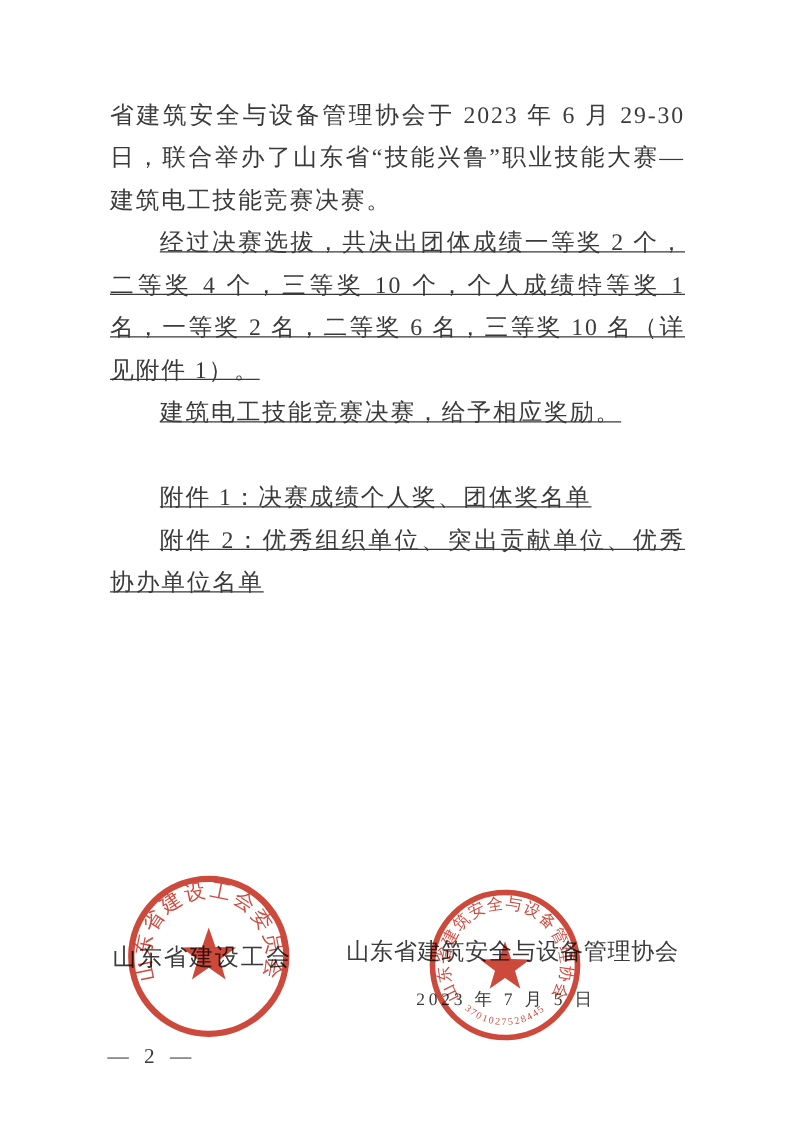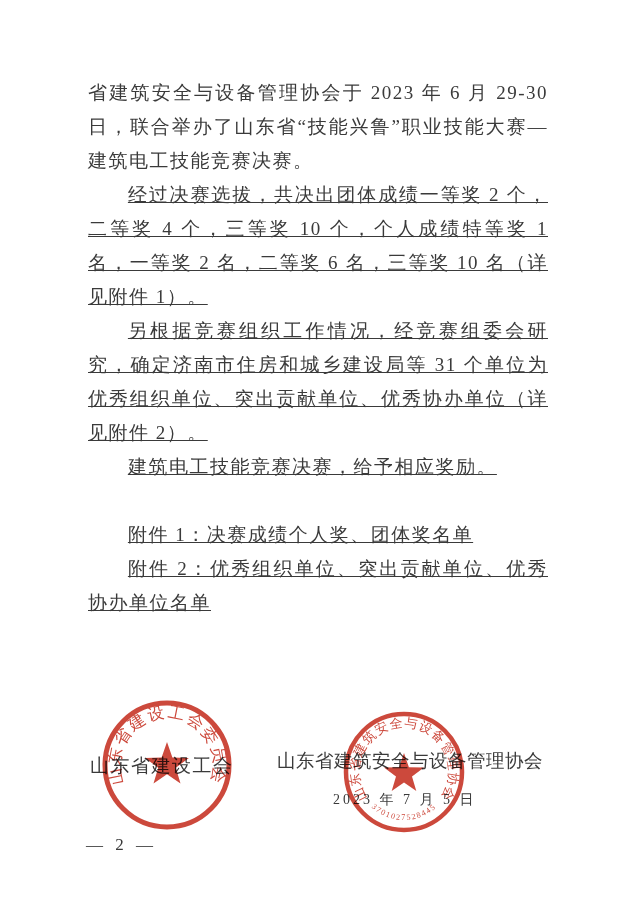--- a/index.html
+++ b/index.html
@@ -63,21 +63,20 @@
   .ring-code       { font-size: 8px;    letter-spacing: 1.5px; }
 </style>
 </head>
 <body>
 
 <div class="page">
 
   <div class="body-text">
     <p class="para">省建筑安全与设备管理协会于 2023 年 6 月 29-30 日，联合举办了山东省“技能兴鲁”职业技能大赛—建筑电工技能竞赛决赛。</p>
     <p class="para indent">经过决赛选拔，共决出团体成绩一等奖 2 个，二等奖 4 个，三等奖 10 个，个人成绩特等奖 1 名，一等奖 2 名，二等奖 6 名，三等奖 10 名（详见附件 1）。</p>
-    <p class="para indent">另根据竞赛组织工作情况，经竞赛组委会研究，确定济南市住房和城乡建设局等 31 个单位为优秀组织单位、突出贡献单位、优秀协办单位（详见附件 2）。</p>
     <p class="para indent">建筑电工技能竞赛决赛，给予相应奖励。</p>
 
     <div class="attachments">
       <p class="para indent">附件 1：决赛成绩个人奖、团体奖名单</p>
       <p class="para indent">附件 2：优秀组织单位、突出贡献单位、优秀协办单位名单</p>
     </div>
   </div>
 
   <div class="sig left-org">山东省建设工会</div>
   <div class="sig right-org">山东省建筑安全与设备管理协会</div>

